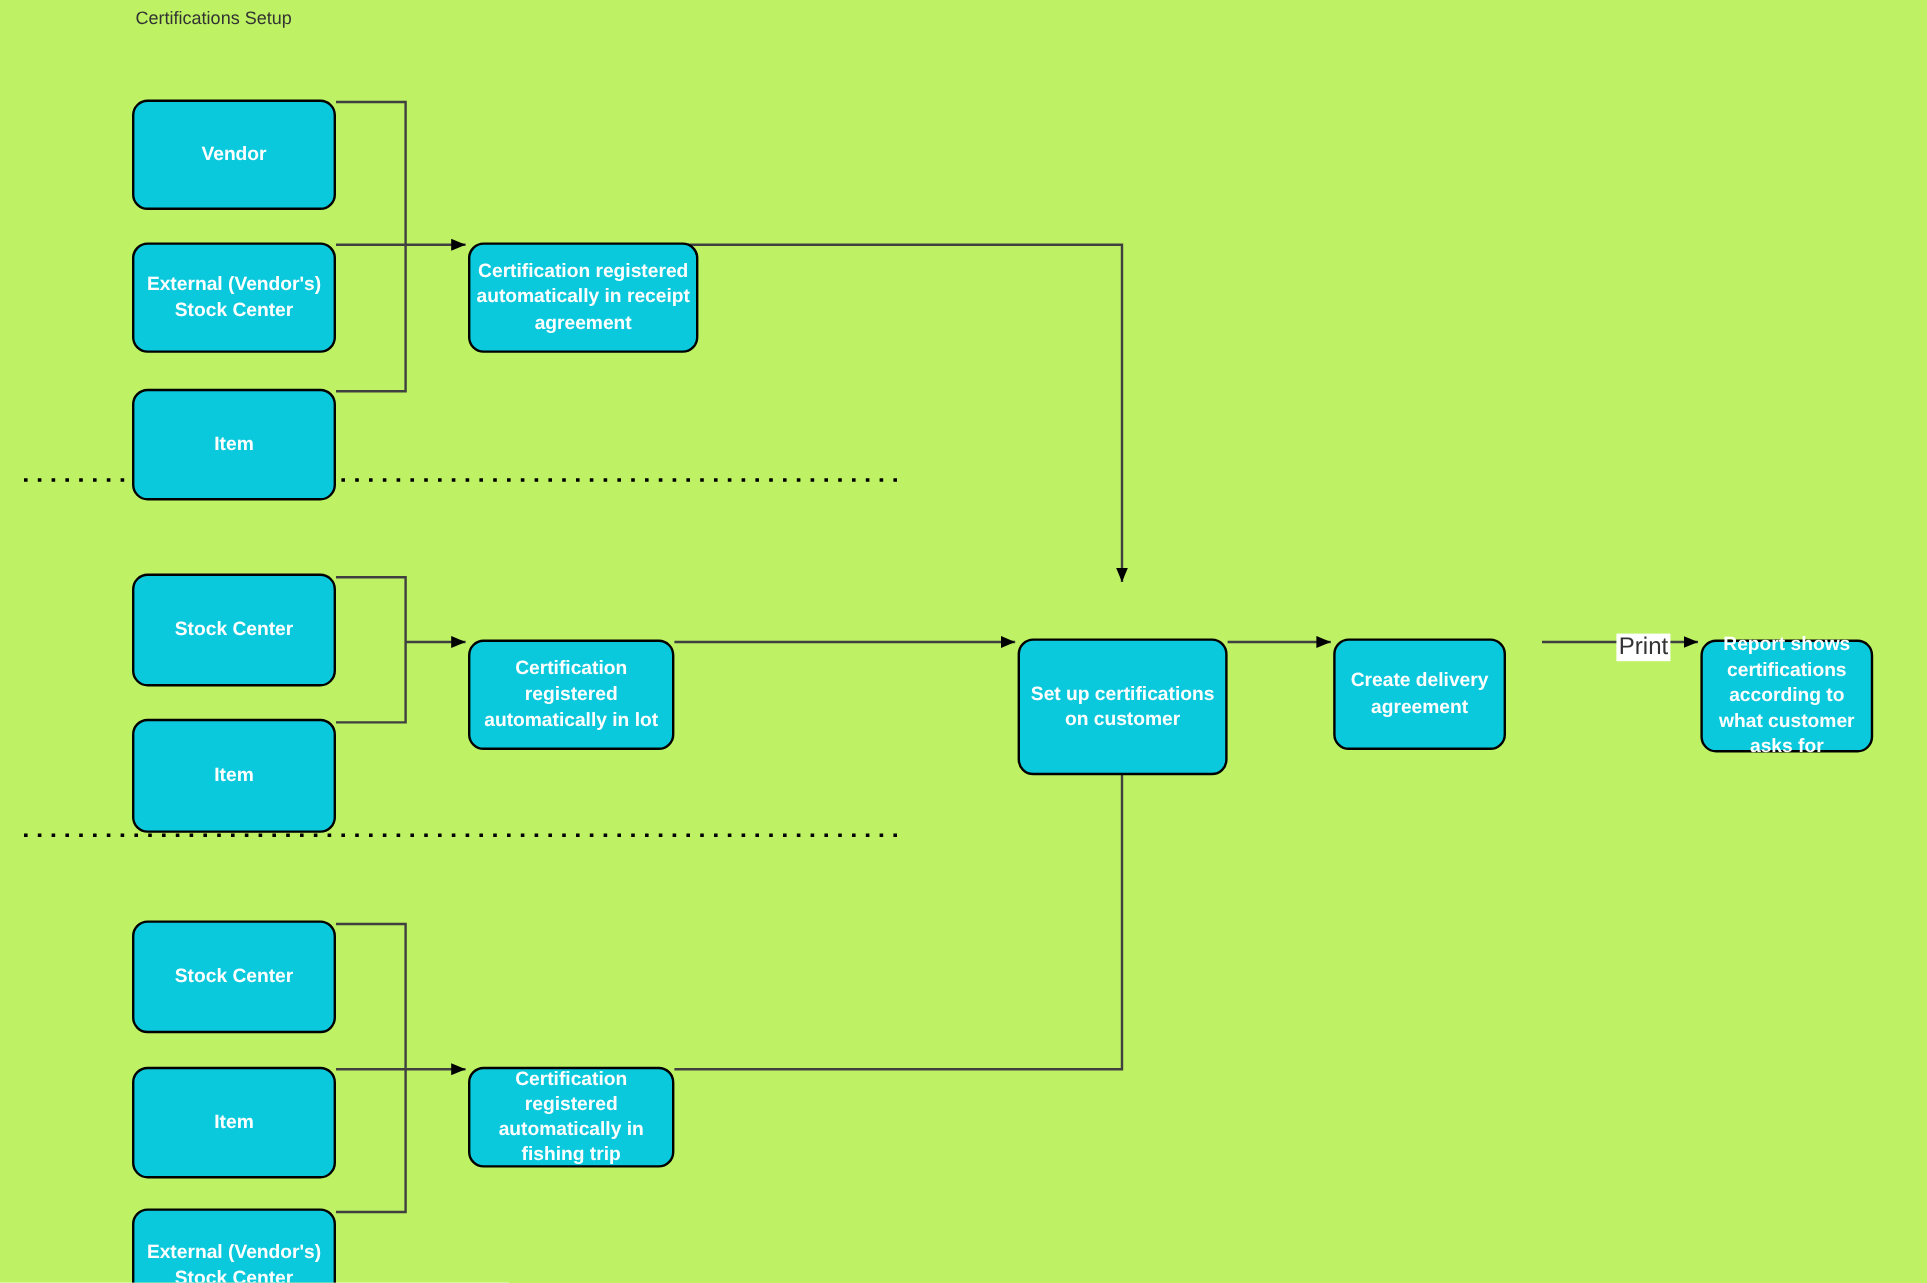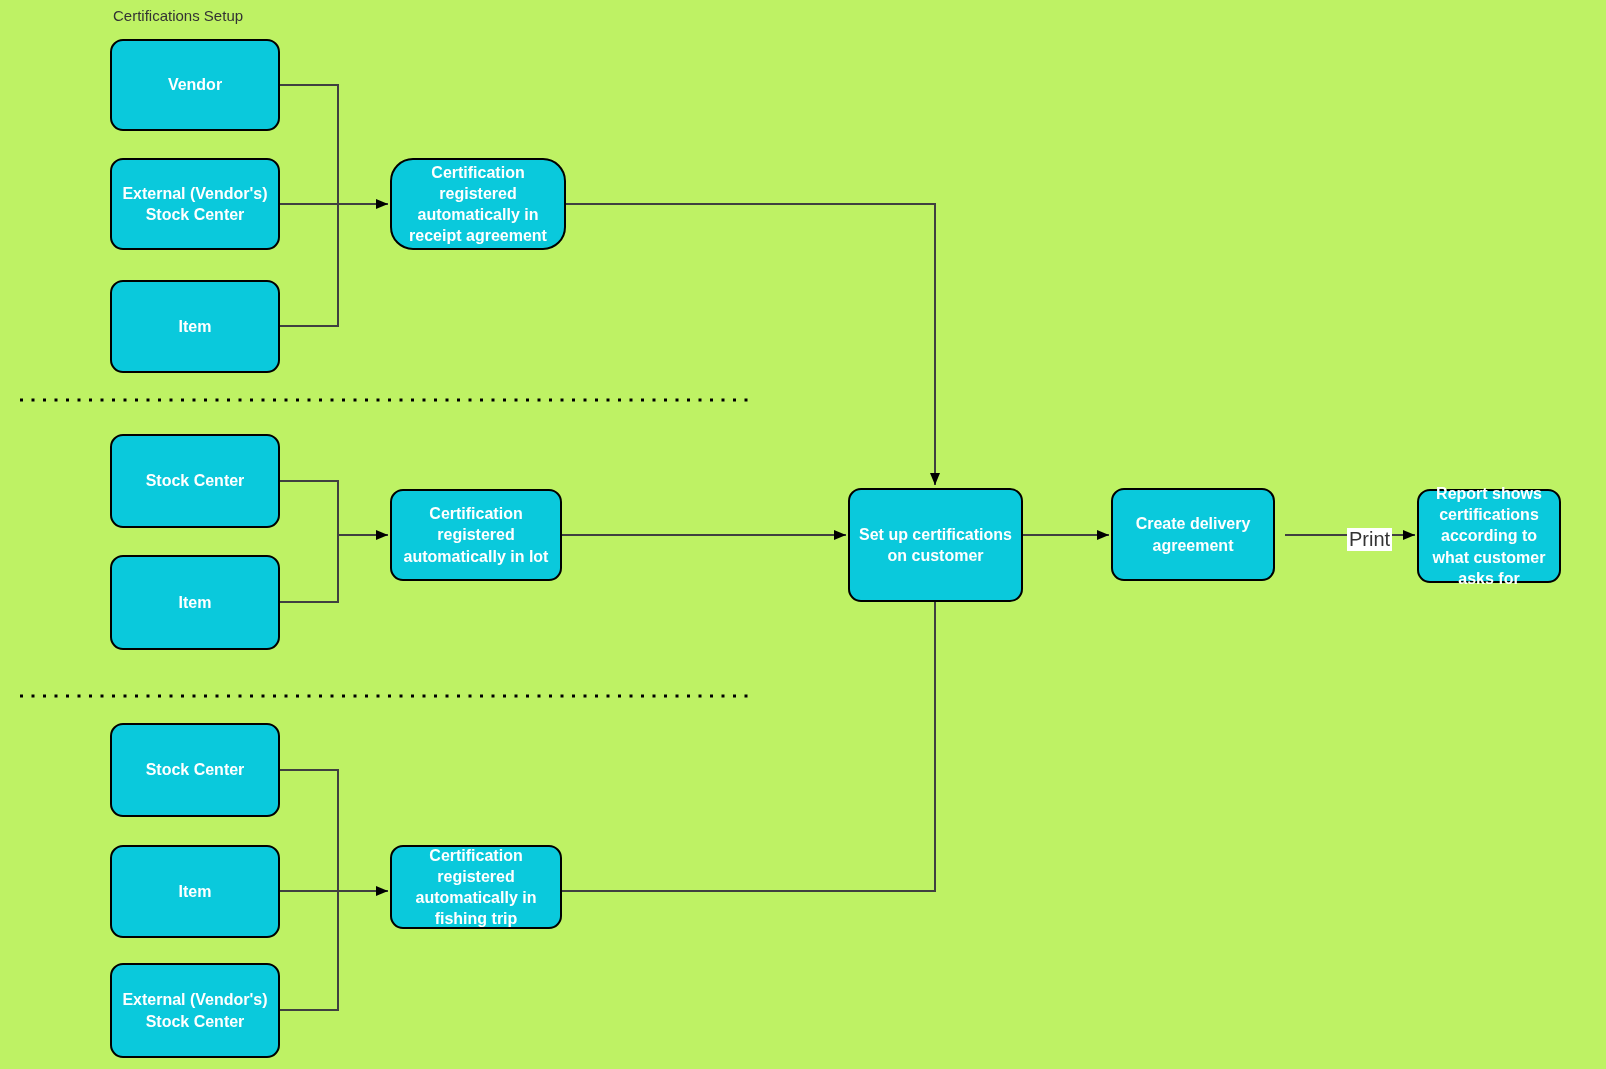--- a/index.html
+++ b/index.html
@@ -42,20 +42,21 @@
     border-radius: 13px;
     color: var(--node-text, #ffffff);
     font-weight: bold;
     font-size: 16px;
     line-height: 1.32;
     display: flex;
     align-items: center;
     justify-content: center;
     text-align: center;
     padding: 2px 5px;
+    margin-top: 44px;
   }
   .diagram-title {
     position: absolute;
     left: 113px;
     top: 7px;
     font-size: 15px;
     color: var(--label-text, #333333);
     white-space: nowrap;
   }
   .edge-label {
@@ -65,30 +66,30 @@
     font-size: 20px;
     color: var(--label-text, #333333);
     background: #ffffff;
     padding: 0 2px;
     white-space: nowrap;
   }
   
   #n-vendor    { left:110px; top:39px;  width:170px; height:92px; }
   #n-ext-top   { left:110px; top:158px; width:170px; height:92px; }
   #n-item-top  { left:110px; top:280px; width:170px; height:93px; }
-  #n-receipt   { left:390px; top:158px; width:176px; height:92px;border-radius:23px; }
+  #n-receipt   { left:390px; top:158px; width:192px; height:92px; }
   #n-stock-mid { left:110px; top:434px; width:170px; height:94px; }
   #n-item-mid  { left:110px; top:555px; width:170px; height:95px; }
   #n-lot       { left:390px; top:489px; width:172px; height:92px; }
   #n-stock-bot { left:110px; top:723px; width:170px; height:94px; }
   #n-item-bot  { left:110px; top:845px; width:170px; height:93px; }
   #n-ext-bot   { left:110px; top:963px; width:170px; height:95px; }
   #n-fishing   { left:390px; top:845px; width:172px; height:84px; }
   #n-setup     { left:848px; top:488px; width:175px; height:114px; }
-  #n-delivery  { left:1111px; top:488px; width:164px; height:93px; }
+  #n-delivery  { left:1111px; top:488px; width:144px; height:93px; }
   #n-report    { left:1417px; top:489px; width:144px; height:94px; }
 </style>
 </head>
 <body>
 
 <div id="canvas">
 
   <svg id="wires" viewBox="0 0 1606 1069" xmlns="http://www.w3.org/2000/svg">
     <defs>
       <marker id="arrow" viewBox="0 0 12 10" refX="12" refY="5" markerWidth="12" markerHeight="10" markerUnits="userSpaceOnUse" orient="auto">

